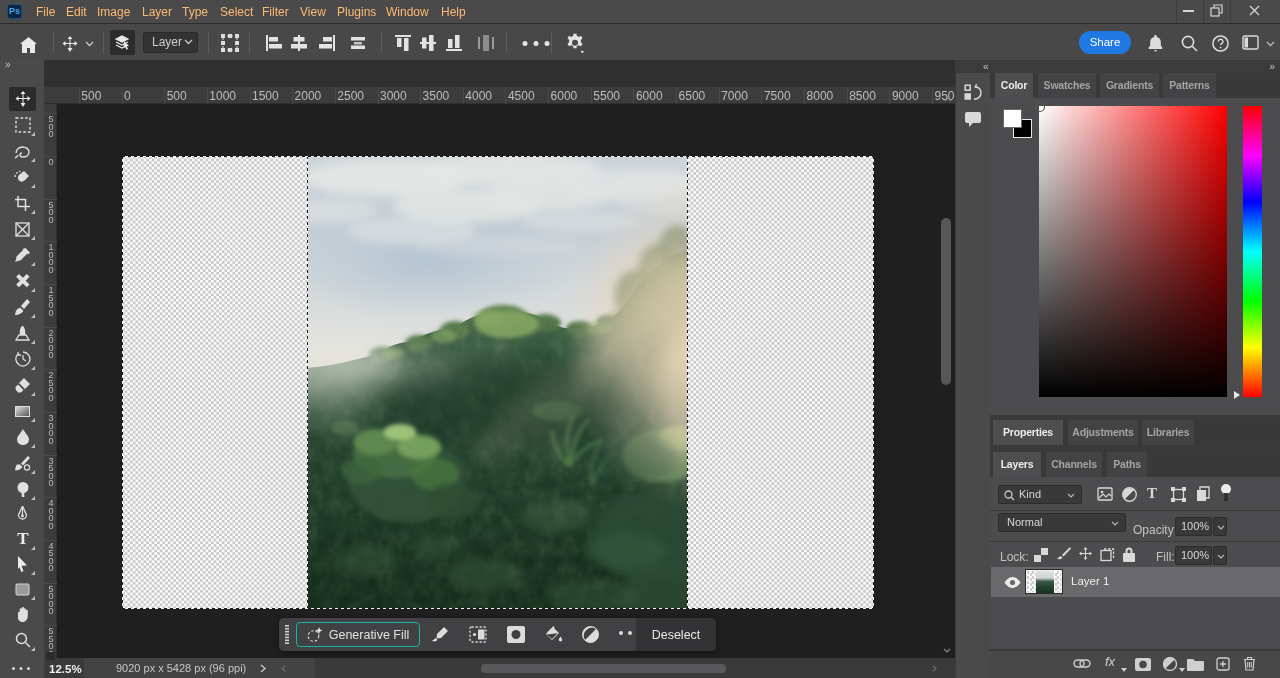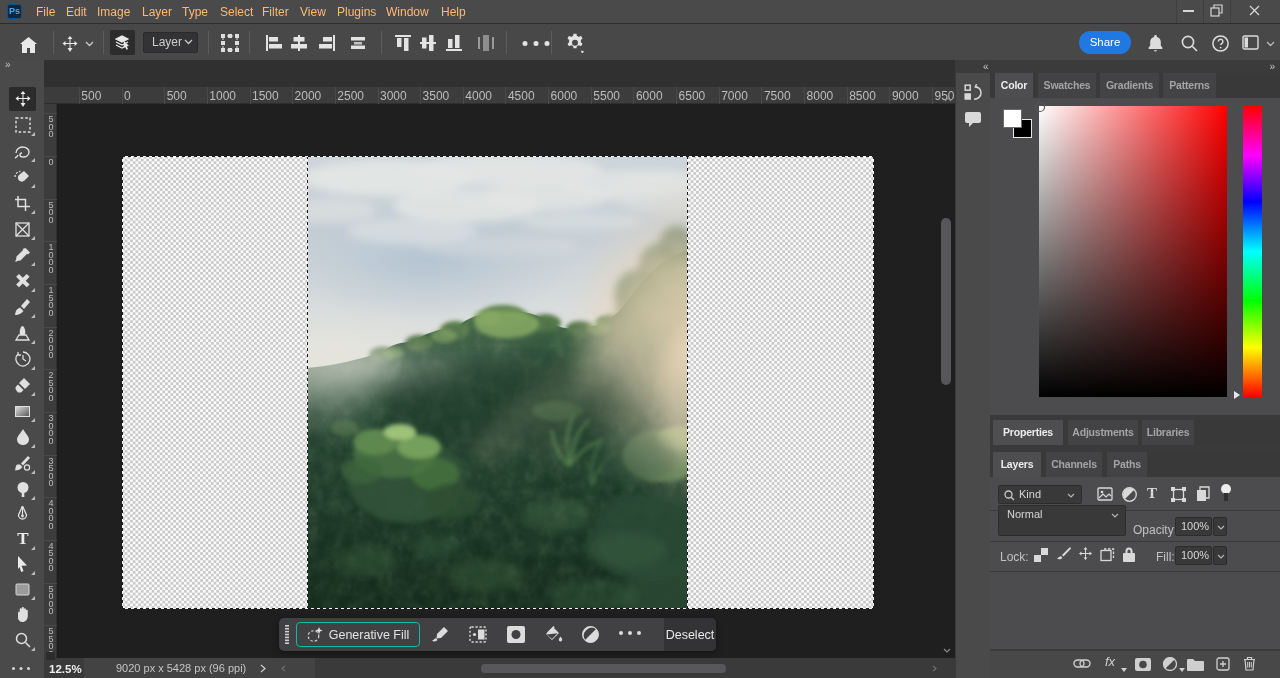--- a/index.html
+++ b/index.html
@@ -33,21 +33,21 @@
 
 #canvas{left:57px;top:104px;width:898px;height:554px;background:#1f1f20;overflow:hidden}
 #doc{position:absolute;left:65px;top:52px;width:752px;height:453px;background:conic-gradient(#fbfbfb 90deg,#c9c9c9 0 180deg,#fbfbfb 0 270deg,#c9c9c9 0) 0 0/5.4px 5.4px}
 #photo{position:absolute;left:185px;top:0;width:380px;height:453px}
 .antv{position:absolute;top:0;width:1px;height:453px;background:repeating-linear-gradient(180deg,#1c1c1c 0 3px,#f2f2f2 3px 6px)}
 .anth{position:absolute;left:0;width:752px;height:1px;background:repeating-linear-gradient(90deg,#1c1c1c 0 3px,#f2f2f2 3px 6px)}
 #vthumb{position:absolute;left:884px;top:114px;width:10px;height:167px;background:#57575a;border-radius:5px}
 
 #floatbar{left:279px;top:618px;width:437px;height:33px;background:#414143;border-radius:5px;box-shadow:0 2px 6px rgba(0,0,0,.4);display:flex;align-items:center}
 #gfbtn{position:absolute;left:17px;top:4px;width:124px;height:25px;border:1px solid #14b8a6;border-radius:4px;color:#e3e3e3;font-size:12.5px;display:flex;align-items:center;justify-content:center;gap:6px}
-#deselect{position:absolute;right:0;top:0;width:52px;height:33px;background:#333335;border-radius:0 5px 5px 0;color:#e8e8e8;font-size:12.5px;display:flex;align-items:center;justify-content:center}
+#deselect{position:absolute;right:0;top:0;width:80px;height:33px;background:#333335;border-radius:0 5px 5px 0;color:#e8e8e8;font-size:12.5px;display:flex;align-items:center;justify-content:center}
 .fbicon{position:absolute;top:8px}
 
 #statusbar{left:44px;top:658px;width:911px;height:20px;background:#3a3a3b;color:#c9c9c9}
 #hthumb{position:absolute;background:#58585b;border-radius:4px}
 
 #gutter{left:955px;top:73px;width:35px;height:605px;background:#4a4a4b;border-left:1px solid #3a3a3a}
 #collapsestrip{left:955px;top:60px;width:325px;height:13px;background:#3b3b3c;color:#c6c6c6}
 
 #rpanel{left:990px;top:73px;width:290px;height:605px;background:#4c4c4e}
 .phead{position:absolute;left:0;width:344px;height:25px;background:#39393a}
@@ -810,21 +810,21 @@
     <svg class="abs" style="left:206px;top:9px" width="14" height="16" fill="none" stroke="#d9d9d9" stroke-width="1.3">
         <path d="M4 4V1h9v11h-3"></path>
         <rect x="1" y="4" width="9" height="11" fill="#d9d9d9" stroke="none"></rect>
       </svg>
     <svg class="abs" style="left:231px;top:7px" width="10" height="18" fill="#ececec">
         <circle cx="5" cy="5" r="5"></circle>
         <rect x="3" y="9" width="4" height="8" fill="#2f2f2f"></rect>
       </svg>
     <div class="sep" style="top:33px"></div>
 
-    <div class="darkbox" style="left:8px;top:28px;width:128px;height:31px">
+    <div class="darkbox" style="left:8px;top:36px;width:128px;height:19px">
         <span style="position:absolute;left:8px;top:2px">Normal</span>
       <svg style="position:absolute;right:6px;top:7px" width="8" height="5" fill="none" stroke="#b5b5b5" stroke-width="1.2">
           <path d="M1 1l3 3 3-3"></path>
         </svg>
     </div>
     <div class="lbl" style="left:143px;top:46px">Opacity:</div>
     <div class="darkbox" style="left:185px;top:40px;width:37px;height:19px">
         <span style="position:absolute;left:5px;top:2px">100%</span>
       </div>
     <div class="darkbox" style="left:223px;top:40px;width:14px;height:19px">
@@ -859,20 +859,30 @@
     <div class="darkbox" style="left:185px;top:69px;width:37px;height:19px">
         <span style="position:absolute;left:5px;top:2px">100%</span>
       </div>
     <div class="darkbox" style="left:223px;top:69px;width:14px;height:19px">
         <svg style="position:absolute;left:3px;top:7px" width="8" height="5" fill="none" stroke="#b5b5b5" stroke-width="1.2">
           <path d="M1 1l3 3 3-3"></path>
         </svg>
       </div>
     <div class="sep" style="top:94px"></div>
   </div>
+  <div class="abs" id="layerrow">
+    <svg class="abs" style="left:13px;top:10px" width="17" height="11">
+        <path d="M.5 5.5C3 1.5 6 0 8.5 0s5.5 1.5 8 5.5c-2.5 4-5.5 5.5-8 5.5s-5.5-1.5-8-5.5z" fill="#ececec"></path>
+        <circle cx="8.5" cy="5.5" r="2.6" fill="#6a6a6c"></circle>
+      </svg>
+    <div class="abs" style="left:35px;top:3px;width:36px;height:23px;background:conic-gradient(#fbfbfb 90deg,#cfcfcf 0 180deg,#fbfbfb 0 270deg,#cfcfcf 0) 0 0/5px 5px;border:1px solid #f0f0f0;outline:1px solid #2a2a2a">
+      <div class="abs" style="left:9px;top:0;width:18px;height:23px;background:linear-gradient(#dfe3e2 0%,#cfd6d4 30%,#3c5c48 45%,#24402f 70%,#1b3023 100%)"></div>
+    </div>
+    <div class="abs" style="left:80px;top:8px;font-size:11.5px">Layer 1</div>
+  </div>
 
   <div class="abs" style="left:0;top:576px;width:290px;height:2px;background:#3a3a3b"></div>
   <div class="abs" style="left:0;top:578px;width:290px;height:27px;background:#484849">
     <svg class="abs" style="left:83px;top:8px" width="18" height="9" fill="none" stroke="#cfcfcf" stroke-width="1.4">
         <rect x="1" y="1" width="10" height="7" rx="3.5"></rect>
         <rect x="7" y="1" width="10" height="7" rx="3.5"></rect>
       </svg>
     <div class="abs" style="left:115px;top:3px;font-size:13px;font-style:italic;color:#cfcfcf">fx</div>
     <svg class="abs" style="left:131px;top:17px" width="6" height="4" fill="#cfcfcf">
         <path d="M0 0h6L3 4z"></path>

